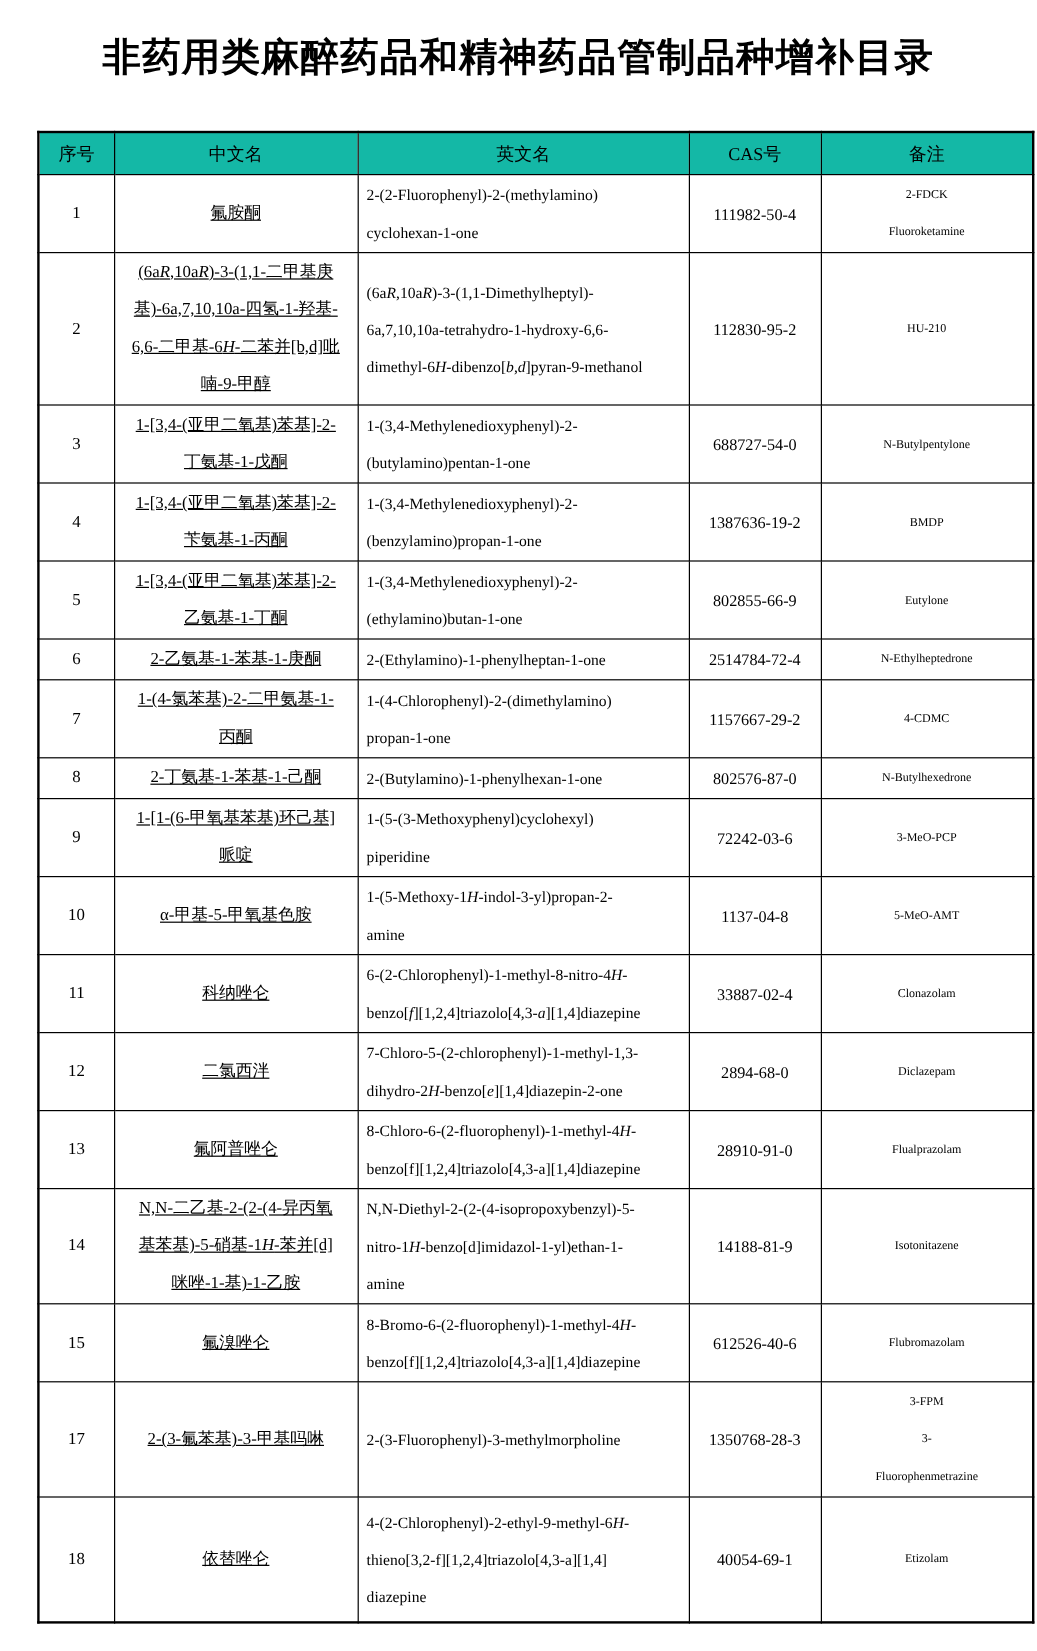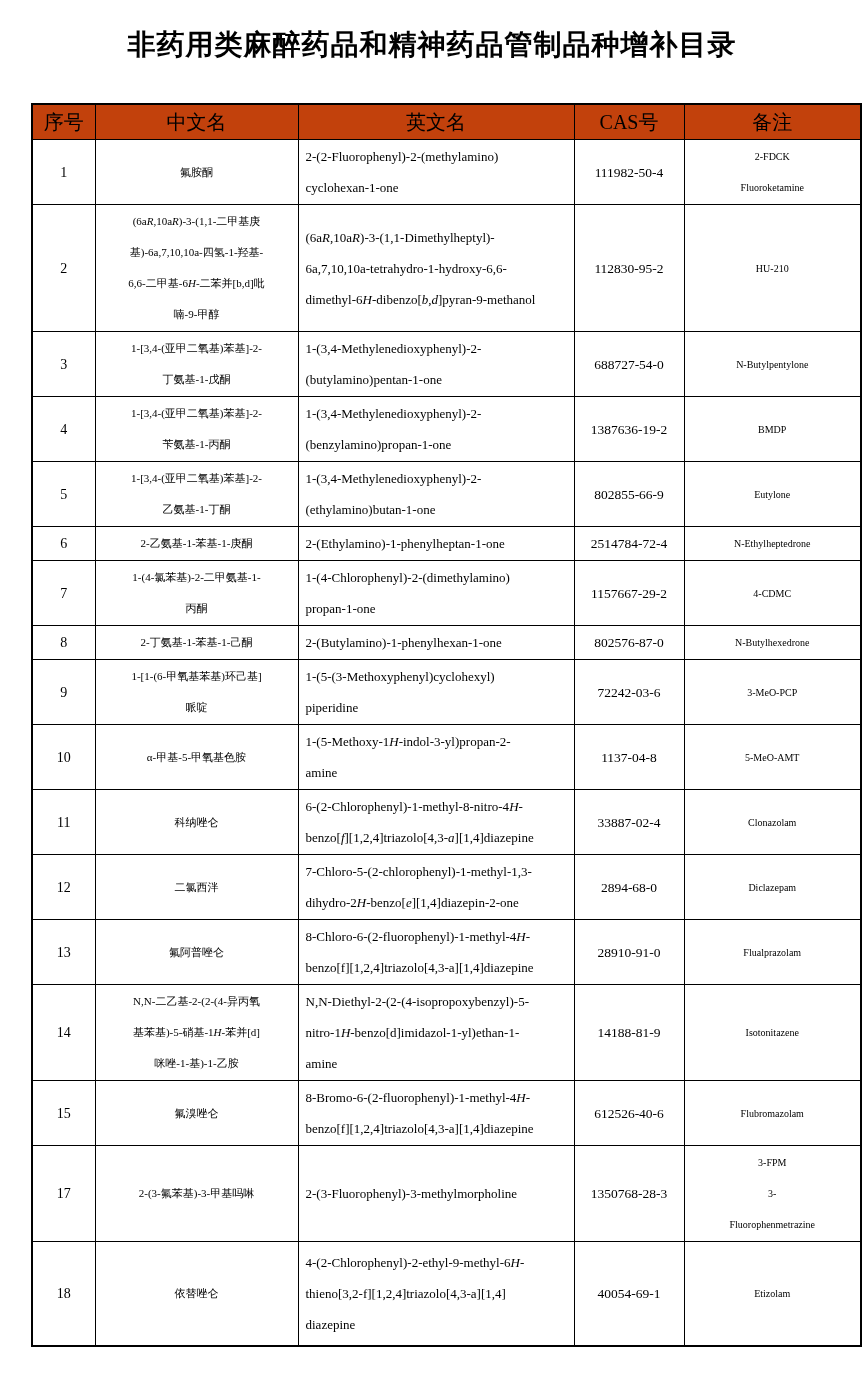--- a/index.html
+++ b/index.html
@@ -4,57 +4,57 @@
 <style>
   html, body { margin:0; padding:0; }
   body {
     width:864px; height:1376px; background:#ffffff; color:#000;
     font-family:"Liberation Serif","DejaVu Serif",serif;
     overflow:hidden;
   }
   .page-title {
     margin:26px 0 0 0;
     text-align:center;
-    font-size:28px;
+    font-size:32px;
     font-weight:bold;
     letter-spacing:1px;
     font-family:"Liberation Serif","DejaVu Serif",serif;
   }
   table.catalog {
     border-collapse:collapse;
     table-layout:fixed;
     width:829px;
     margin:39px 0 0 31px;
     border:2px solid #000;
   }
   col.c0 { width:63px; }
   col.c1 { width:203px; }
   col.c2 { width:276px; }
   col.c3 { width:110px; }
   col.c4 { width:177px; }
   th, td { border:1px solid #000; overflow:hidden; }
   th {
-    background:#c2410c;
+    background:#14b8a6;
     font-weight:normal;
-    font-size:20px;
+    font-size:15px;
     height:32px;
     text-align:center;
     vertical-align:middle;
   }
   td {
     font-size:14px;
     line-height:31px;
     text-align:center;
     vertical-align:middle;
     white-space:pre-line;
     word-wrap:break-word;
     overflow-wrap:break-word;
     padding:1px 2px;
   }
-  td.c-cn { font-size:11px; }
+  td.c-cn { font-size:14px;text-decoration:underline; }
   td.c-en {
     text-align:left;
     font-size:13px;
     padding-left:7px;
     padding-right:4px;
   }
   td.c-cas { font-size:13.5px; }
   td.c-note { font-size:10px; }
   tbody tr:nth-child(17) { height:104px; }
   i { font-style:italic; }

